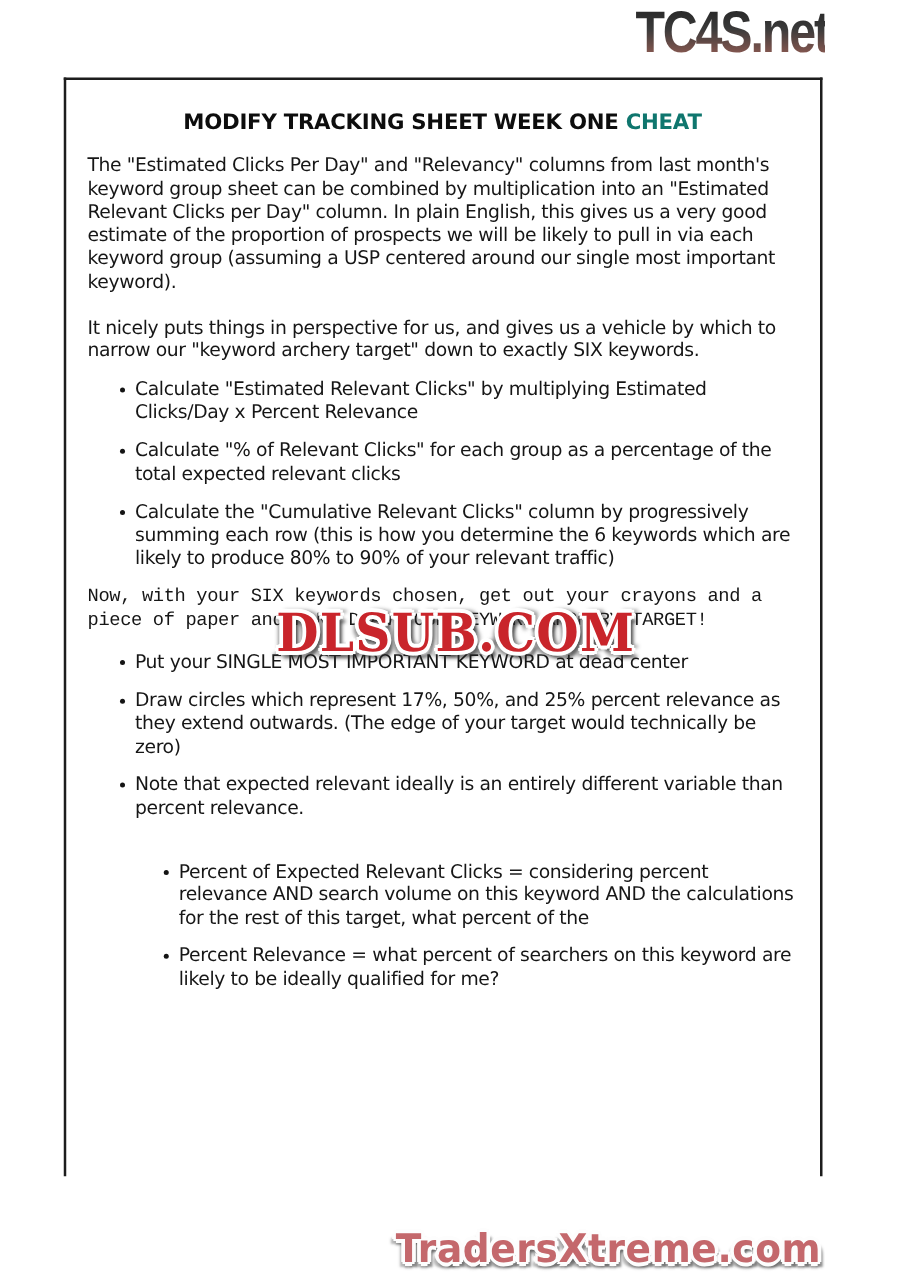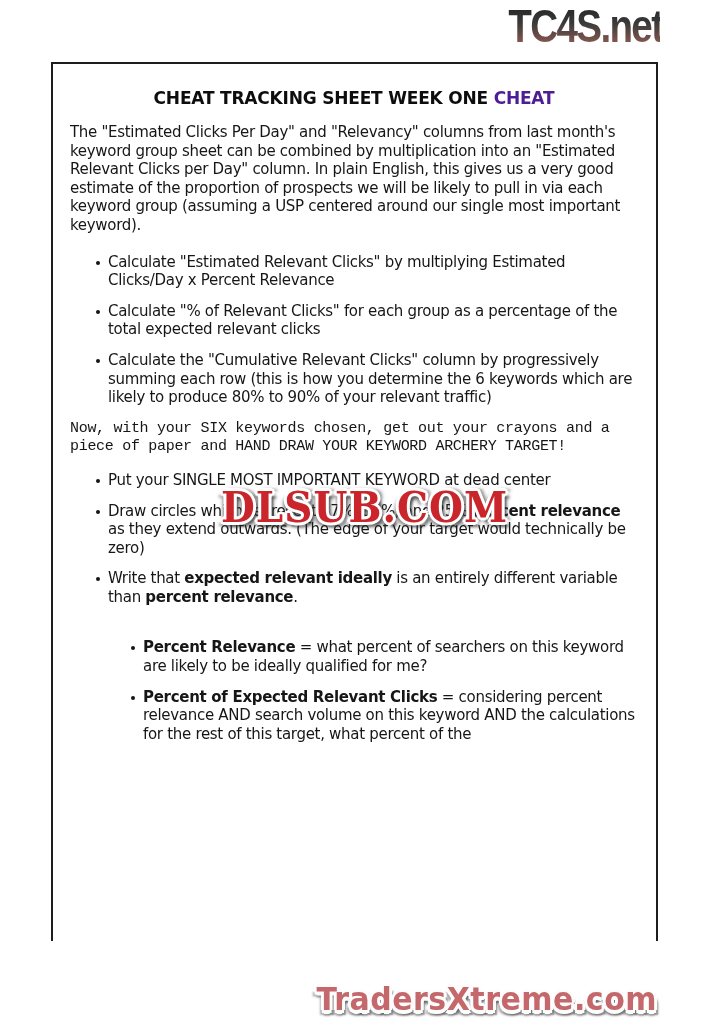--- a/index.html
+++ b/index.html
@@ -22,35 +22,35 @@
   
   .doc-box{
     position:absolute;left:51px;top:62px;width:607px;height:879px;
     box-sizing:border-box;border:2px solid #1d1d1d;border-bottom:none;
     padding:24px 18px 0 17px;overflow:hidden;background:#fff;
   }
   .doc-title{
     text-align:center;font-weight:bold;font-size:17px;line-height:20px;
     letter-spacing:-0.2px;margin:0 0 15px 0;color:#0d0d0d;
   }
-  .doc-title .accent{color:#4c1d95;}
+  .doc-title .accent{color:#0f766e;}
   .doc-box p,.doc-box li{
     font-size:15px;line-height:18.6px;letter-spacing:-0.3px;color:#161616;
   }
   .para{margin:0 0 18px 0;}
   .para-tight{margin:0 0 12px 0;}
   .para-now{margin:13px 0 14px 0;font-family:Liberation Mono, monospace;}
   ul.blist{list-style:none;margin:0;padding:0 0 0 38px;}
   ul.blist li{position:relative;margin:0 0 12px 0;}
   ul.blist li::before{
     content:"";position:absolute;left:-12px;top:8px;width:4px;height:4px;
     border-radius:50%;background:#141414;
   }
   ul.nested{padding-left:73px;margin-top:32px;}
-  .b{font-weight:bold;text-align:center;}
+  .b{font-weight:normal;text-align:center;}
 
   
   .dlsub{
     position:absolute;left:221px;top:483px;
     font-family:"DejaVu Serif","Liberation Serif",serif;font-weight:bold;
     font-size:39px;line-height:44px;letter-spacing:1px;
     color:#c9252b;transform:scaleY(1.08);transform-origin:top left;
     text-shadow:
       -2px -2px 0 #fff, 2px -2px 0 #fff, -2px 2px 0 #fff, 2px 2px 0 #fff,
       -3px 0 0 #fff, 3px 0 0 #fff, 0 -3px 0 #fff, 0 3px 0 #fff,
@@ -73,42 +73,43 @@
 </style>
 </head>
 <body>
 
 <div class="page">
 
   <div class="tc4s">TC4S.net</div>
 
   <div class="doc-box">
 
-    <h1 class="doc-title"><span>CHEAT TRACKING SHEET WEEK ONE </span><span class="accent">CHEAT</span></h1>
+    <h1 class="doc-title"><span>MODIFY TRACKING SHEET WEEK ONE </span><span class="accent">CHEAT</span></h1>
 
     <p class="para">The "Estimated Clicks Per Day" and "Relevancy" columns from last month's keyword group sheet  can be combined by multiplication into an "Estimated Relevant Clicks per Day" column.  In plain English, this gives us a very good estimate of the proportion of prospects we will be likely to pull in via each keyword group (assuming a USP centered around our single most important keyword).</p>
 
+    <p class="para-tight">It nicely puts things in perspective for us, and gives us a vehicle by which to narrow our "keyword archery target" down to exactly SIX keywords.</p>
 
     <ul class="blist">
         <li><span>Calculate "Estimated Relevant Clicks" by multiplying Estimated Clicks/Day x Percent Relevance</span></li>
         <li><span>Calculate "% of Relevant Clicks" for each group as a percentage of the total expected relevant clicks</span></li>
         <li><span>Calculate the "Cumulative Relevant Clicks" column by progressively summing each row (this is how you determine the 6 keywords which are likely to produce 80% to 90% of your relevant traffic)</span></li>
       </ul>
 
     <p class="para-now">Now, with your SIX keywords chosen, get out your crayons and a piece of paper and HAND DRAW YOUR KEYWORD ARCHERY TARGET!</p>
 
     <ul class="blist">
         <li><span>Put your SINGLE MOST IMPORTANT KEYWORD at dead center</span></li>
         <li><span>Draw circles which represent 17%, 50%, and 25% </span><span class="b">percent relevance</span><span> as they extend outwards.  (The edge of your target would technically be zero)</span></li>
-        <li><span>Write that </span><span class="b">expected relevant ideally</span><span> is an entirely different variable than </span><span class="b">percent relevance</span><span>.</span></li>
+        <li><span>Note that </span><span class="b">expected relevant ideally</span><span> is an entirely different variable than </span><span class="b">percent relevance</span><span>.</span></li>
       </ul>
 
     <ul class="blist nested">
+        <li><span class="b">Percent of Expected Relevant Clicks</span><span> = considering percent relevance AND search volume on this keyword AND the calculations for the rest of this target, what percent of the</span></li>
         <li><span class="b">Percent Relevance</span><span> = what percent of searchers on this keyword are likely to be ideally qualified for me?</span></li>
-        <li><span class="b">Percent of Expected Relevant Clicks</span><span> = considering percent relevance AND search volume on this keyword AND the calculations for the rest of this target, what percent of the</span></li>
       </ul>
 
   </div>
 
   <div class="dlsub">DLSUB.COM</div>
 
   <div class="txtreme">TradersXtreme.com</div>
 
 </div>
 

